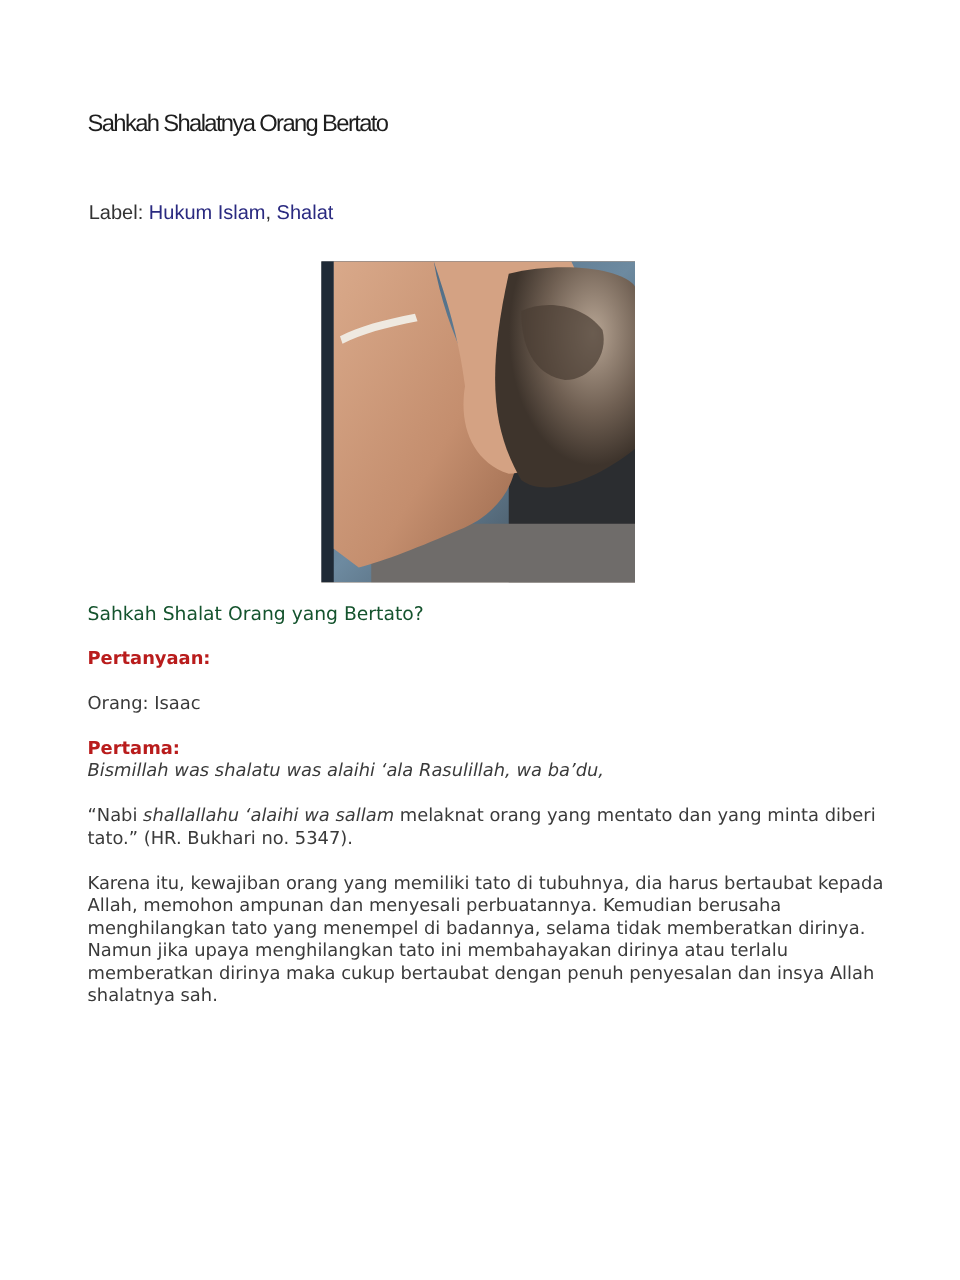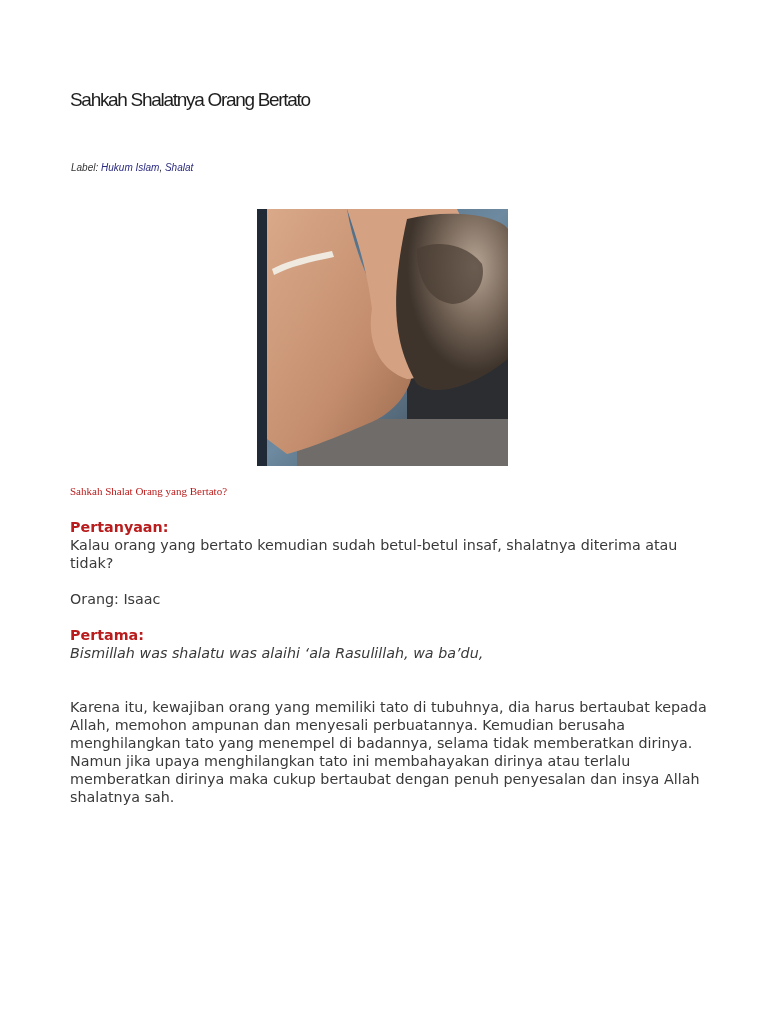--- a/index.html
+++ b/index.html
@@ -8,35 +8,35 @@
       font-family: "DejaVu Sans", sans-serif; color: #333333;
     }
     .page { position: absolute; left: 0; top: 0; width: 768px; height: 1024px; }
     .title {
       position: absolute; left: 70px; top: 89px; margin: 0;
       font-family: "Liberation Sans", sans-serif; font-weight: normal;
       font-size: 19px; letter-spacing: -1.3px; color: #1e1e1e; white-space: nowrap;
     }
     .label-line {
       position: absolute; left: 71px; top: 162px;
-      font-family: "Liberation Sans", sans-serif; font-style: italic; font-size: 10px; color: #333;
+      font-family: "Liberation Sans", sans-serif; font-size: 16px; color: #333;
       white-space: nowrap;
     }
     .label-line a { color: #2a2a80; text-decoration: none; }
     .photo {
       position: absolute; left: 257px; top: 209px; width: 251px; height: 257px; overflow: hidden;
       background: #8a7a6d;
     }
     .photo svg { display: block; }
     .content {
       position: absolute; left: 70px; top: 482px; width: 650px;
       font-size: 14.3px; line-height: 18px; color: #3a3a3a;
     }
     .content p { margin: 0; }
-    .h-red { color: #b91c1c; font-size: 11px; margin-bottom: 18px !important; font-family: Liberation Serif, serif; }
+    .h-red { color: #14532d; font-size: 15px; margin-bottom: 18px !important; }
     .gap { height: 18px; }
     .bold { font-weight: bold; color: #b91c1c; }
     .arabic {
       direction: rtl; text-align: center; font-size: 15px; line-height: 22px;
       margin: 3px 0 10px 0 !important; font-family: "DejaVu Sans", sans-serif; color: #222;
     }
   </style>
 </head>
 <body>
 
@@ -77,28 +77,28 @@
       <path d="M150,10 C190,0 240,5 251,20 L251,150 C220,175 180,190 160,175 C140,140 130,100 150,10 Z" fill="url(#tat)"></path>
       <path d="M160,40 C180,30 210,35 225,55 C230,75 215,95 195,95 C175,92 160,75 160,40 Z" fill="#4a3d33" opacity="0.7"></path>
       <path d="M15,60 C30,52 50,47 75,42 L77,48 C52,53 32,58 17,66 Z" fill="#efe9e0"></path>
     </svg>
   </div>
 
   <div class="content">
     <p class="h-red">Sahkah Shalat Orang yang Bertato?</p>
 
     <p class="bold">Pertanyaan:</p>
-    <p>Kalau orang yang bertato kemudian sudah betul-betul insaf, shalatnya diterima atau tidak?</p>
     <div class="gap"></div>
     <p>Orang: Isaac</p>
     <div class="gap"></div>
 
     <p class="bold">Pertama:</p>
     <p><i>Bismillah was shalatu was alaihi ‘ala Rasulillah, wa ba’du,</i></p>
     <div class="gap"></div>
 
 
 
+    <p><span>“Nabi </span><i>shallallahu ‘alaihi wa sallam</i><span> melaknat orang yang mentato dan yang minta diberi tato.”  (HR. Bukhari no. 5347).</span></p>
     <div class="gap"></div>
 
     <p>Karena itu, kewajiban orang yang memiliki tato di tubuhnya, dia harus bertaubat kepada Allah, memohon ampunan dan menyesali perbuatannya. Kemudian berusaha menghilangkan tato yang menempel di badannya, selama tidak memberatkan dirinya. Namun jika upaya menghilangkan tato ini membahayakan dirinya atau terlalu memberatkan dirinya maka cukup bertaubat dengan penuh penyesalan dan insya Allah shalatnya sah.</p>
   </div>
 </div>
 
 </body></html>

